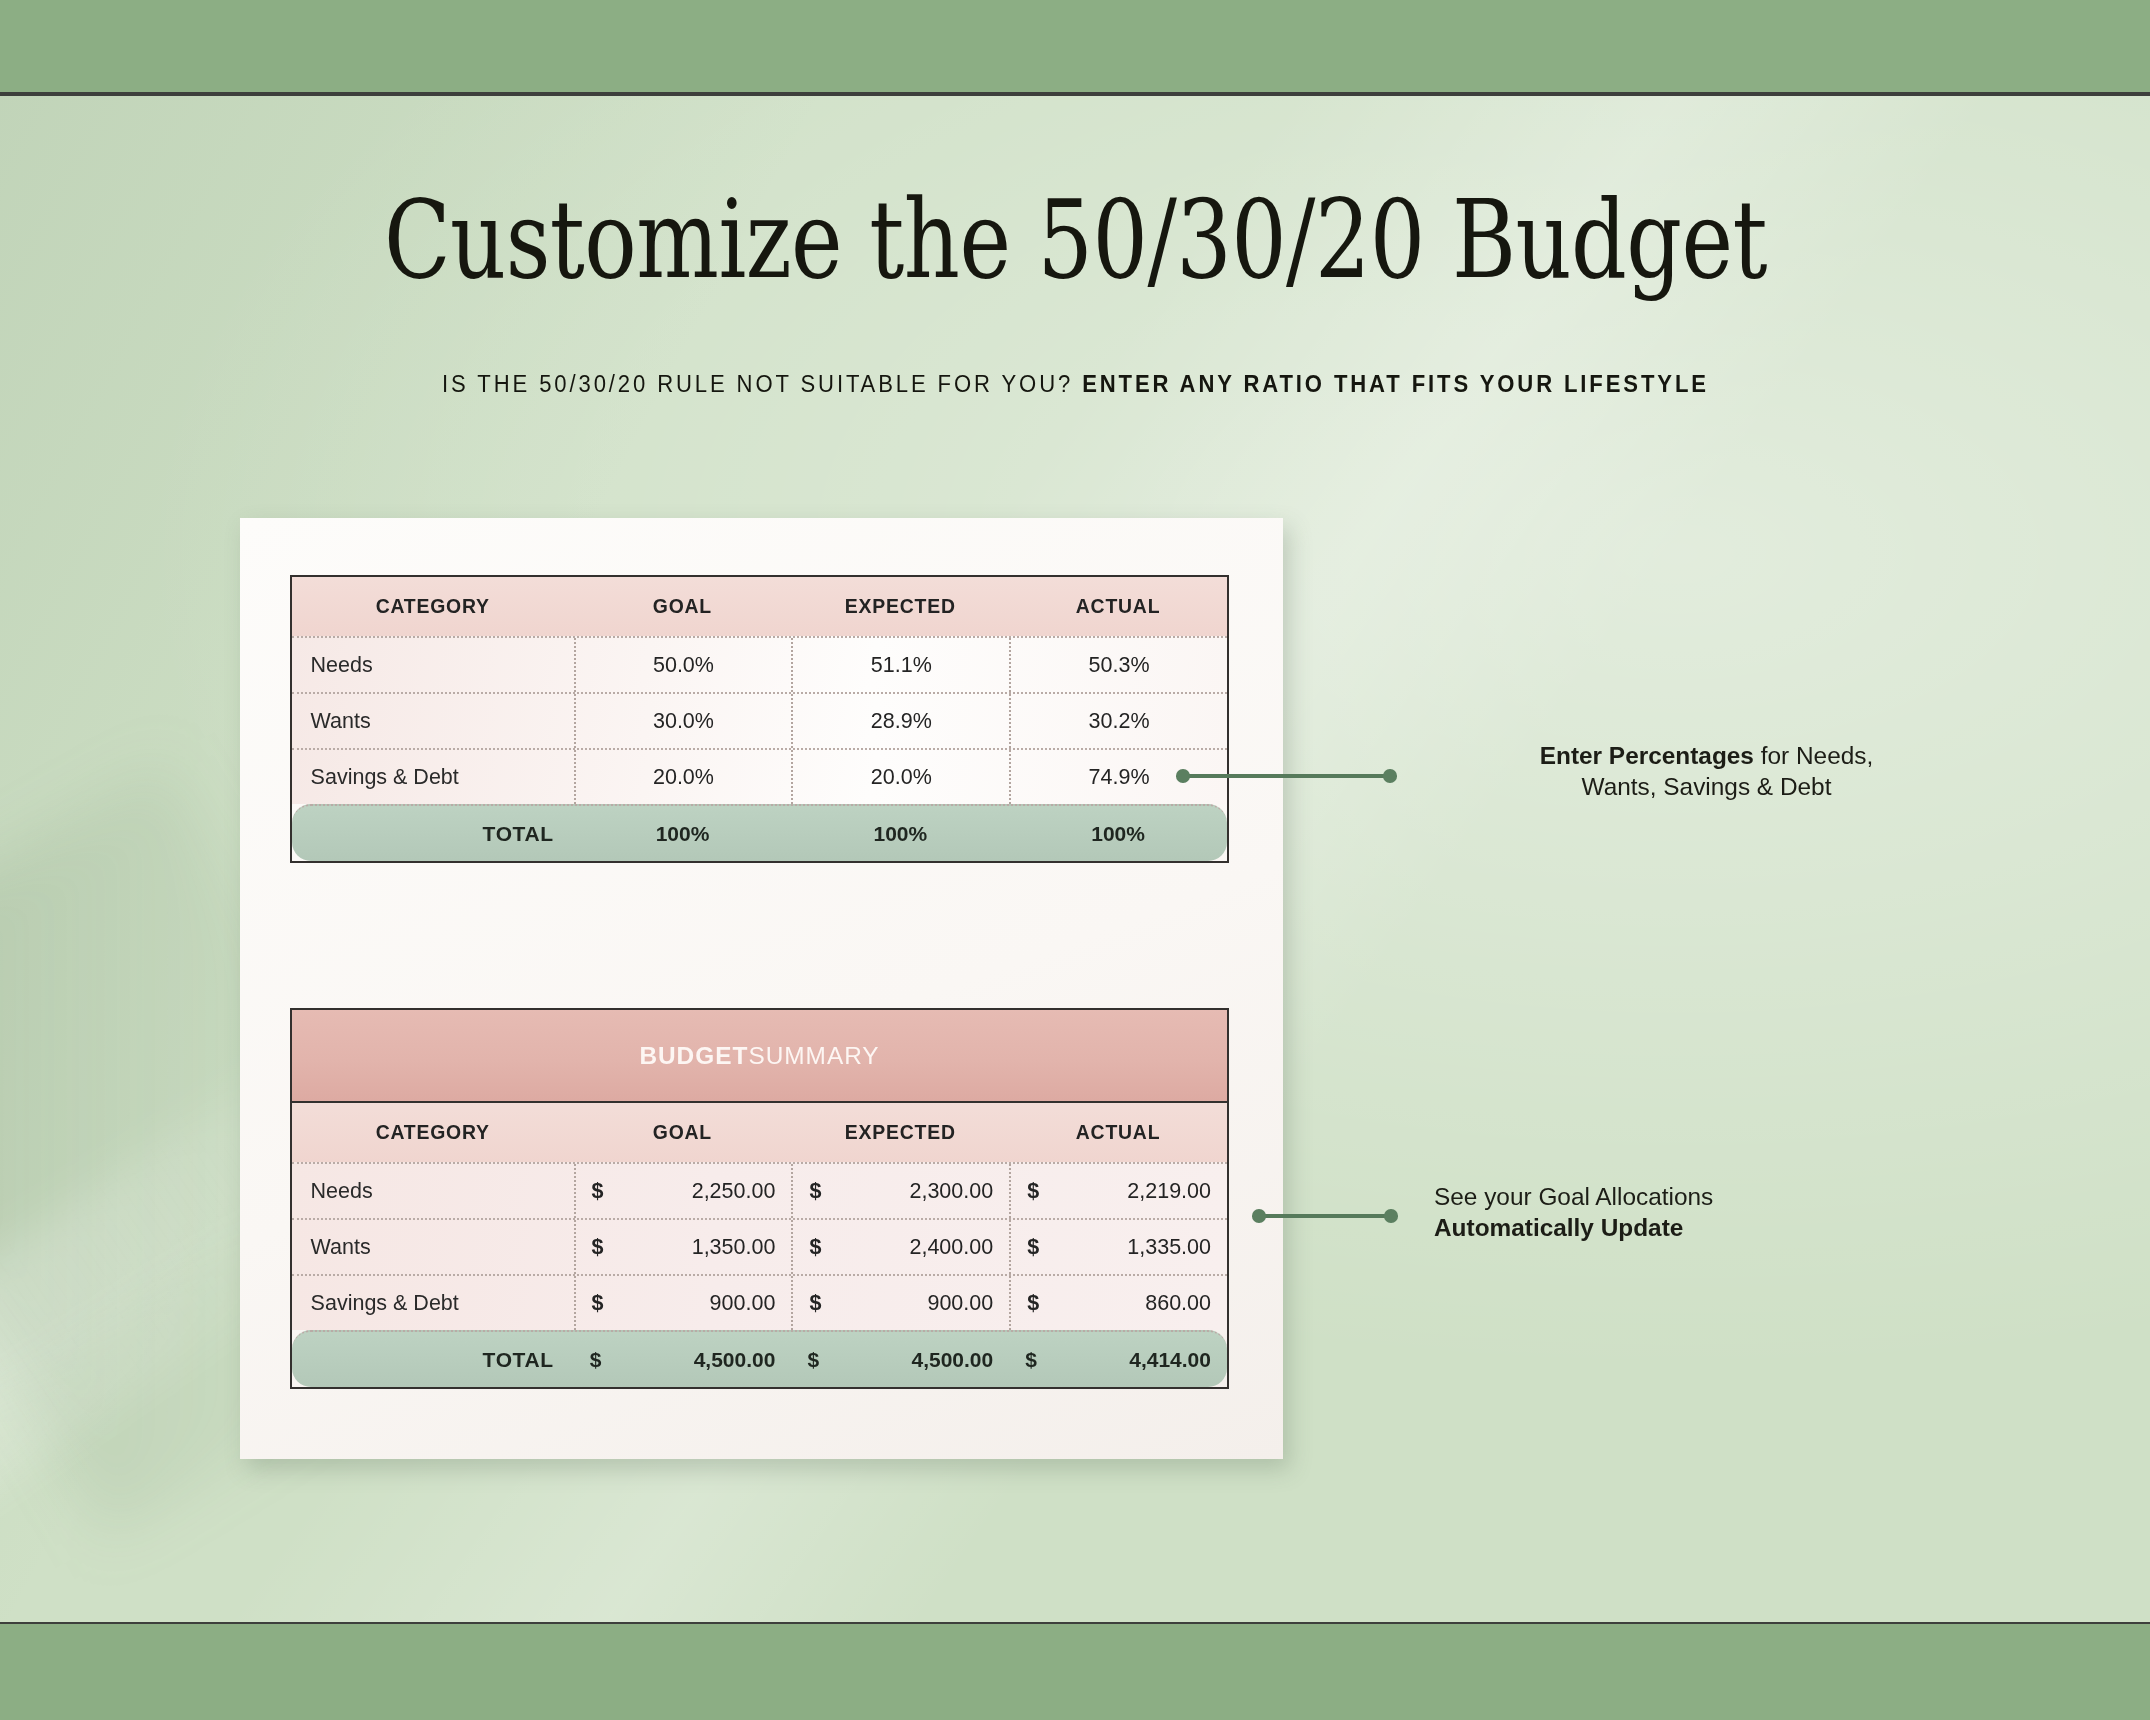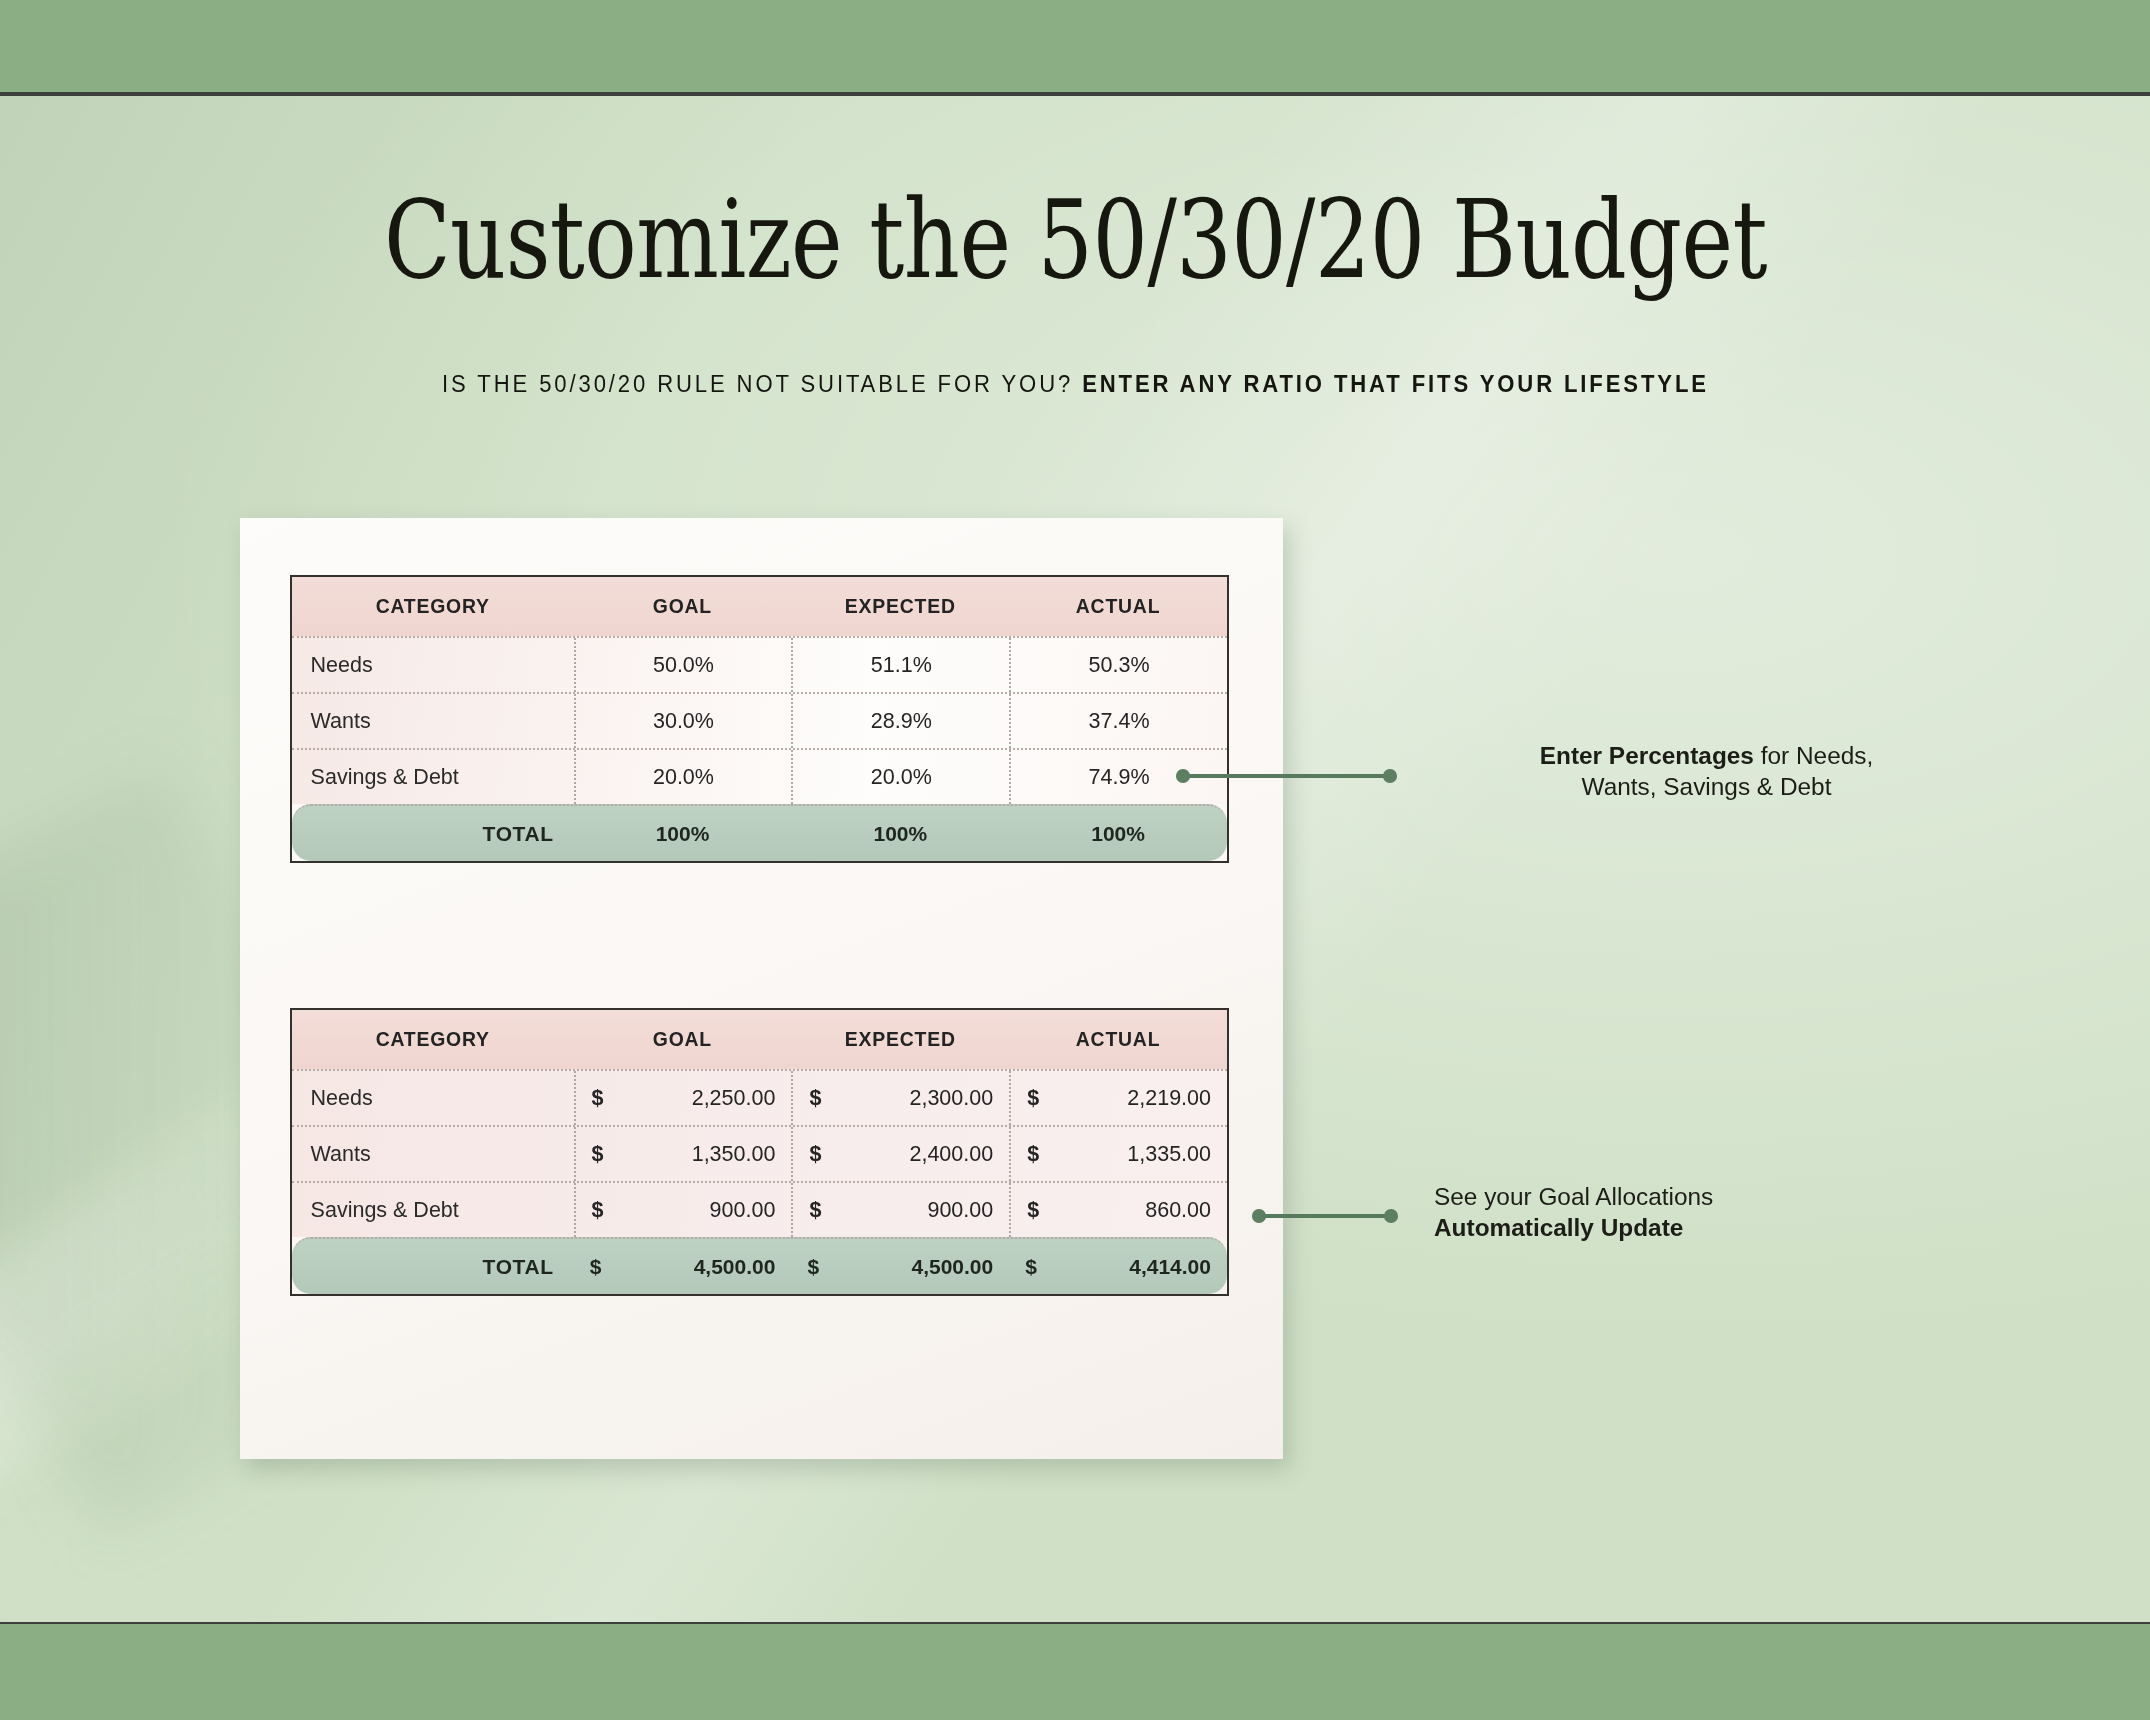--- a/index.html
+++ b/index.html
@@ -161,40 +161,44 @@
         <div class="c c-cat">Needs</div>
         <div class="c c-num sep">50.0%</div>
         <div class="c c-num sep">51.1%</div>
         <div class="c c-num sep">50.3%</div>
       </div>
 
       <div class="row body">
         <div class="c c-cat">Wants</div>
         <div class="c c-num sep">30.0%</div>
         <div class="c c-num sep">28.9%</div>
-        <div class="c c-num sep">37.4%</div>
+        <div class="c c-num sep">30.2%</div>
       </div>
 
       <div class="row body">
         <div class="c c-cat">Savings &amp; Debt</div>
         <div class="c c-num sep">20.0%</div>
         <div class="c c-num sep">20.0%</div>
         <div class="c c-num sep">74.9%</div>
       </div>
 
       <div class="row total">
         <div class="c c-cat">TOTAL</div>
         <div class="c c-num">100%</div>
         <div class="c c-num">100%</div>
         <div class="c c-num">100%</div>
       </div>
     </div>
 
     <div class="tbl t2">
 
+      <div class="tbl-title">
+          <span class="b">BUDGET</span>
+          <span class="l"> SUMMARY</span>
+        </div>
 
       <div class="row head">
         <div class="c c-cat">CATEGORY</div>
         <div class="c c-num">GOAL</div>
         <div class="c c-num">EXPECTED</div>
         <div class="c c-num">ACTUAL</div>
       </div>
 
       <div class="row body">
         <div class="c c-cat">Needs</div>

